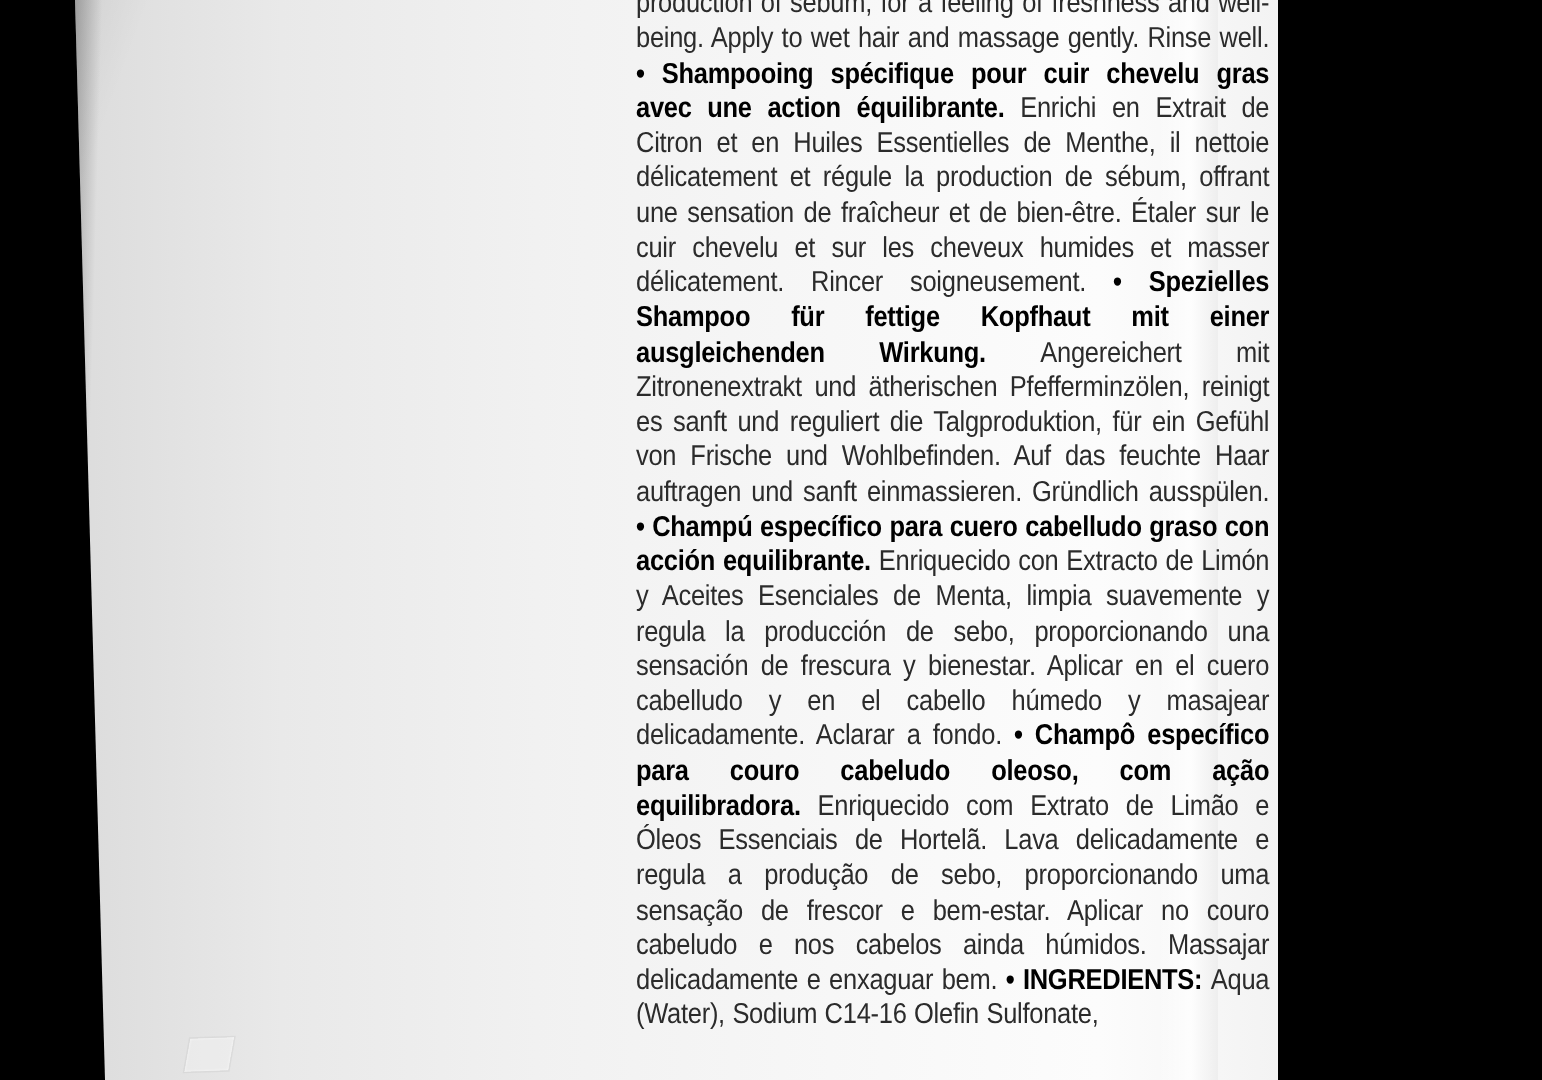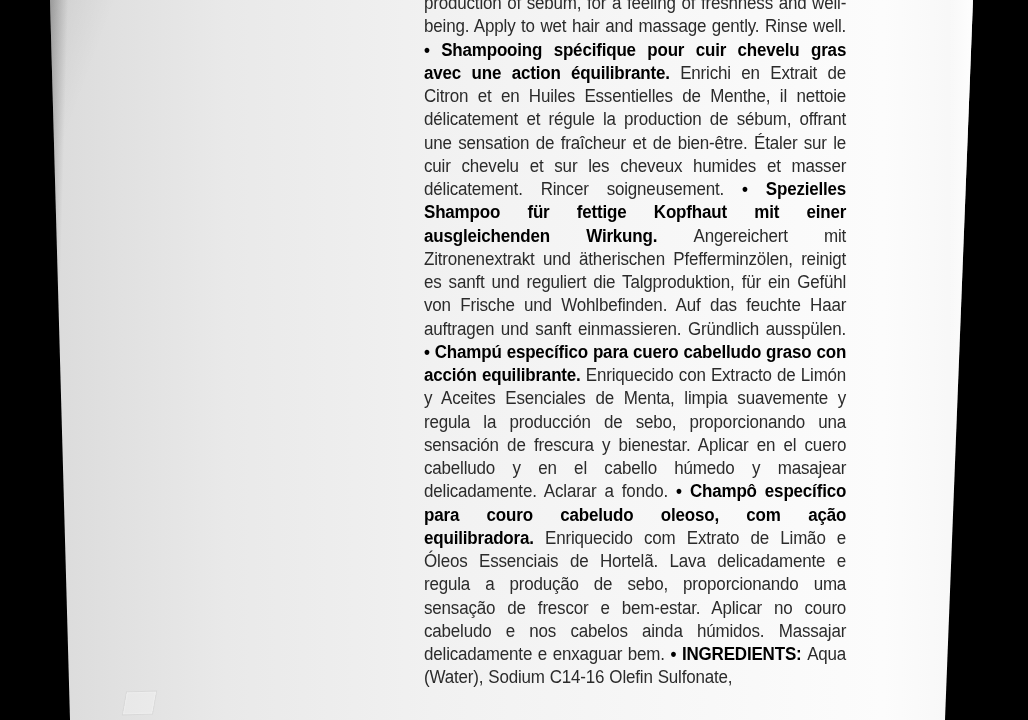--- a/index.html
+++ b/index.html
@@ -2,21 +2,21 @@
 <html lang="en"><head>
 <meta charset="utf-8">
 <style>
   html, body {
     margin: 0;
     padding: 0;
     background: #000;
   }
   .scene {
     position: relative;
-    width: 1028px;
+    width: 852px;
     height: 720px;
     background: #000;
     overflow: hidden;
     font-family: "Liberation Sans", sans-serif;
   }
   .bottle {
     position: absolute;
     inset: 0;
     clip-path: polygon(50px 0px, 973px 0px, 945px 720px, 70px 720px);
     background:

